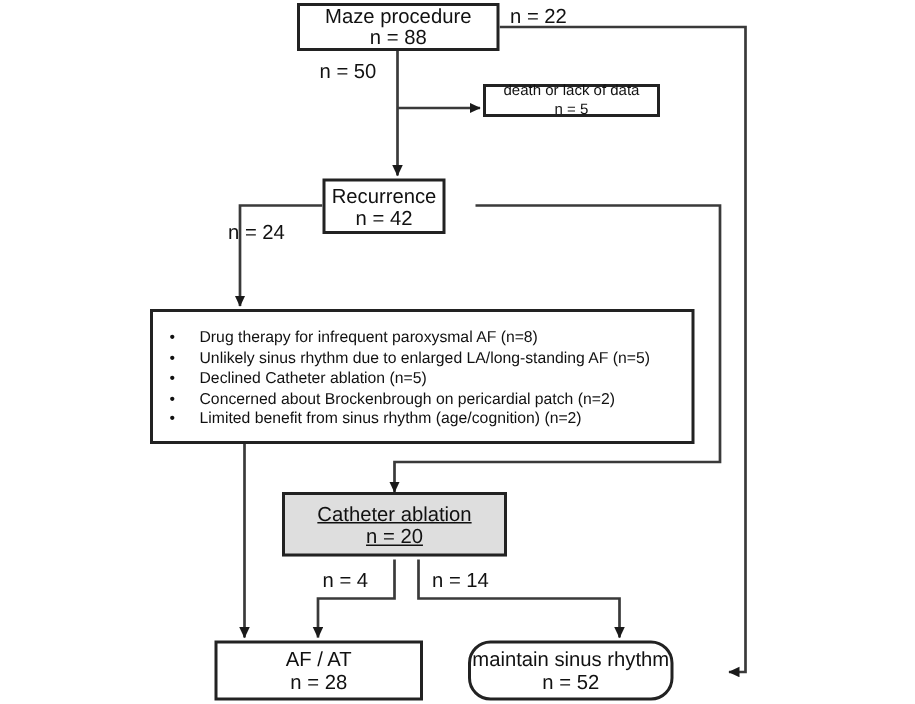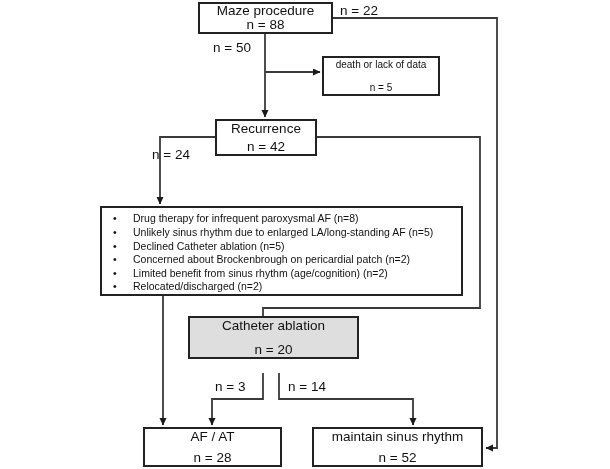--- a/index.html
+++ b/index.html
@@ -22,41 +22,41 @@
     top: 0;
   }
   .node {
     position: absolute;
     box-sizing: border-box;
     border: 2px solid #222222;
     background: #ffffff;
     display: flex;
     flex-direction: column;
     align-items: center;
-    justify-content: space-between;
+    justify-content: center;
     text-align: center;
     font-size: 13.5px;
     line-height: 15px;
   }
   .node.small {
     font-size: 10px;
     line-height: 13px;
   }
   .node.gray {
     background: #dedede;
   }
   .node-maze       { left: 198px; top: 2px;   width: 135px; height: 32px; line-height: 14px; }
-  .node-death      { left: 322px; top: 56px;  width: 118px; height: 40px; }
-  .node-recurrence { left: 215px; top: 119px; width: 102px; height: 37px; }
+  .node-death      { left: 322px; top: 56px;  width: 118px; height: 22px; }
+  .node-recurrence { left: 215px; top: 119px; width: 82px; height: 37px; }
   .node-reasons    { left: 100px; top: 206px; width: 363px; height: 90px;
-                     align-items: flex-start; justify-content: flex-end;
+                     align-items: flex-start; justify-content: center;
                      text-align: left; padding: 4px 4px 0 0; }
-  .node-catheter   { left: 188px; top: 316px; width: 171px; height: 43px; }
+  .node-catheter   { left: 188px; top: 328px; width: 150px; height: 43px; text-decoration: underline; }
   .node-afat       { left: 143px; top: 427px; width: 139px; height: 40px; }
-  .node-maintain   { left: 312px; top: 427px; width: 171px; height: 40px; }
+  .node-maintain   { left: 312px; top: 427px; width: 137px; height: 40px; border-radius: 15px; }
   .reason-list {
     margin: 0;
     padding: 0;
     list-style: none;
     font-size: 10.5px;
     line-height: 13.6px;
     white-space: nowrap;
   }
   .reason-list li {
     position: relative;
@@ -118,21 +118,20 @@
     <div>n = 42</div>
   </div>
 
   <div class="node node-reasons">
     <ul class="reason-list">
       <li>Drug therapy for infrequent paroxysmal AF (n=8)</li>
       <li>Unlikely sinus rhythm due to enlarged LA/long-standing AF (n=5)</li>
       <li>Declined Catheter ablation (n=5)</li>
       <li>Concerned about Brockenbrough on pericardial patch (n=2)</li>
       <li>Limited benefit from sinus rhythm (age/cognition) (n=2)</li>
-      <li>Relocated/discharged (n=2)</li>
     </ul>
   </div>
 
   <div class="node gray node-catheter">
     <div>Catheter ablation</div>
     <div>n = 20</div>
   </div>
 
   <div class="node node-afat">
     <div>AF / AT</div>
@@ -140,16 +139,16 @@
   </div>
 
   <div class="node node-maintain">
     <div>maintain sinus rhythm</div>
     <div>n = 52</div>
   </div>
 
   <div class="edge-label label-n38">n = 22</div>
   <div class="edge-label label-n50">n = 50</div>
   <div class="edge-label label-n24">n = 24</div>
-  <div class="edge-label label-n4">n = 3</div>
+  <div class="edge-label label-n4">n = 4</div>
   <div class="edge-label label-n14">n = 14</div>
 
 </div>
 
 </body></html>

